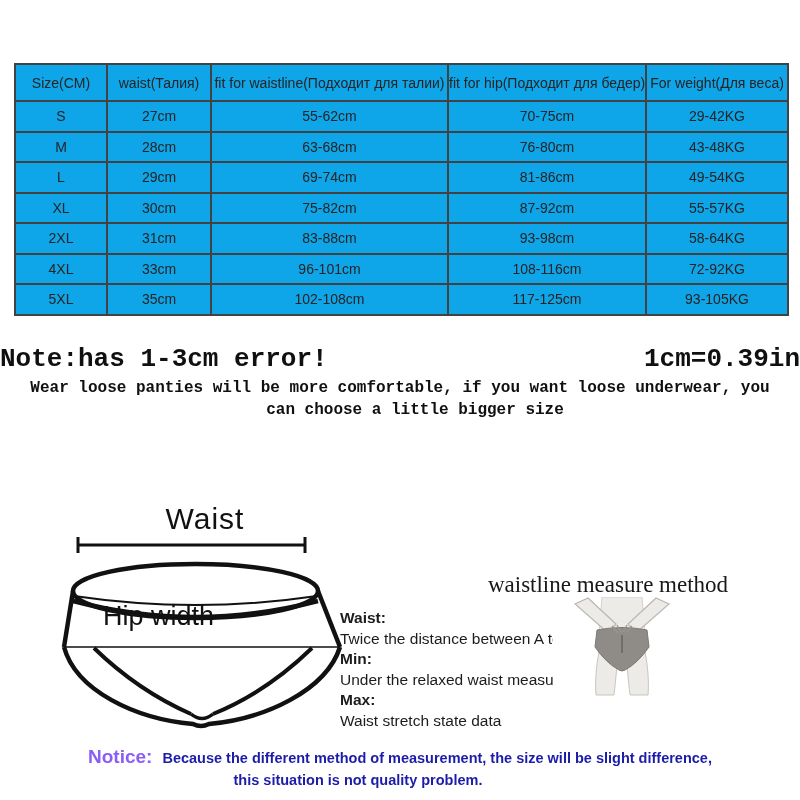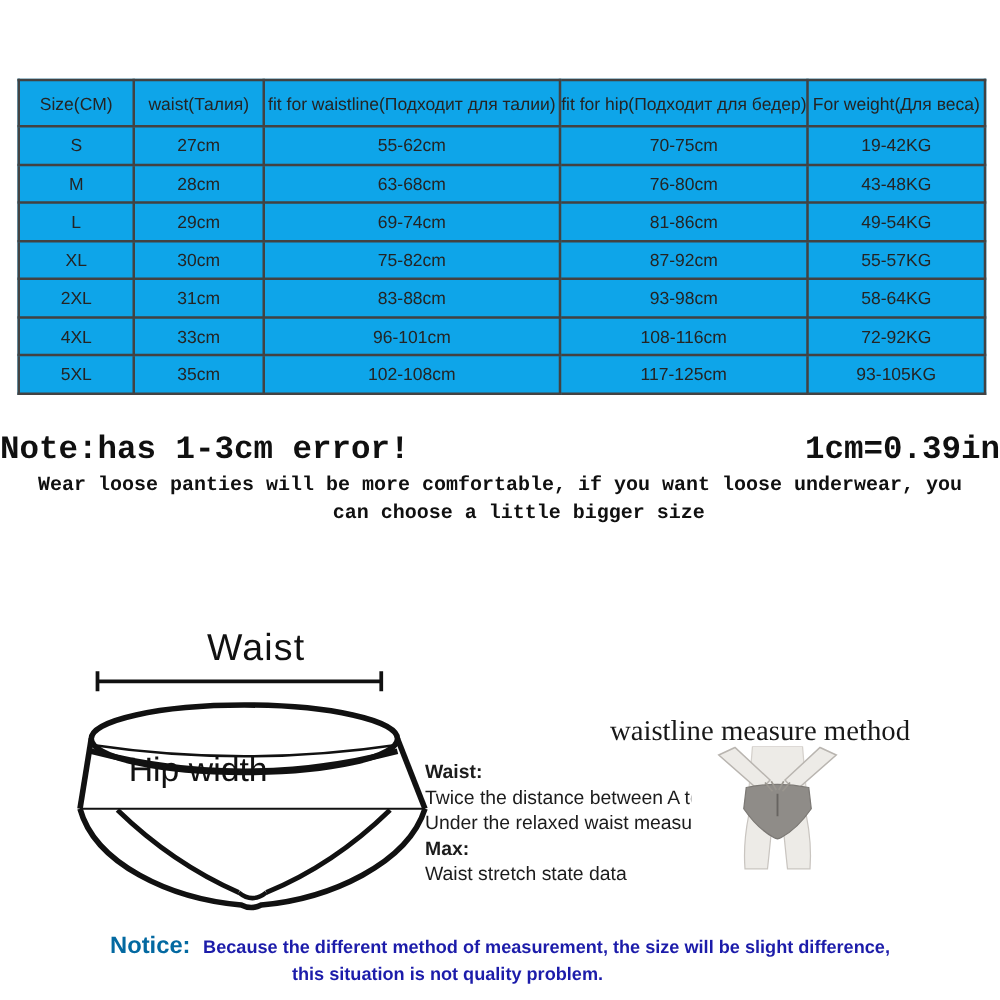--- a/index.html
+++ b/index.html
@@ -91,21 +91,21 @@
       <th>fit for hip(Подходит для бедер)</th>
       <th>For weight(Для веса)</th>
     </tr>
   </thead>
   <tbody>
     <tr>
       <td>S</td>
       <td>27cm</td>
       <td>55-62cm</td>
       <td>70-75cm</td>
-      <td>19-42KG</td>
+      <td>29-42KG</td>
     </tr>
     <tr>
       <td>M</td>
       <td>28cm</td>
       <td>63-68cm</td>
       <td>76-80cm</td>
       <td>43-48KG</td>
     </tr>
     <tr>
       <td>L</td>
@@ -177,20 +177,21 @@
   <path d="M 141,219 Q 152,228 163,219" fill="none" stroke="#111" stroke-width="3.5"></path>
 </svg>
 <div class="abs waist-label">Waist</div>
 <div class="abs hip-label">Hip width</div>
 
 <div class="abs method-title">waistline measure method</div>
 
 <div class="abs measure-block">
   <div class="m-label">Waist:</div>
   <div class="m-text">Twice the distance between A to B.</div>
+  <div class="m-label">Min:</div>
   <div class="m-text">Under the relaxed waist measurement</div>
   <div class="m-label">Max:</div>
   <div class="m-text">Waist stretch state data</div>
 </div>
 
 <svg class="abs" style="left:562px;top:597px;" width="120" height="100" viewBox="0 0 120 100">
 
   <path d="M 37,55 C 34,70 33,85 34,98 L 52,98 C 54,80 55,68 56,60 Z" fill="#edebe7" stroke="#c9c5c0" stroke-width="1"></path>
   <path d="M 83,55 C 86,70 87,85 86,98 L 68,98 C 66,80 65,68 64,60 Z" fill="#edebe7" stroke="#c9c5c0" stroke-width="1"></path>
 
@@ -204,15 +205,15 @@
 
   <g stroke="#9a968f" stroke-width="1.3">
     <line x1="50" y1="29" x2="56" y2="36"></line>
     <line x1="55" y1="28" x2="59" y2="35"></line>
     <line x1="70" y1="29" x2="64" y2="36"></line>
     <line x1="65" y1="28" x2="61" y2="35"></line>
   </g>
 </svg>
 
 <div class="abs notice-line1">
-  <span class="notice-label" style="color:#0369a1;">Notice:</span><span class="notice-text" style="color:#1c1caa;">Because the different method of measurement, the size will be slight difference,</span>
+  <span class="notice-label" style="color:#8b5cf6;">Notice:</span><span class="notice-text" style="color:#1c1caa;">Because the different method of measurement, the size will be slight difference,</span>
 </div>
 <div class="abs notice-line2" style="color:#1c1caa;">this situation is not quality problem.</div>
 
 </body></html>

